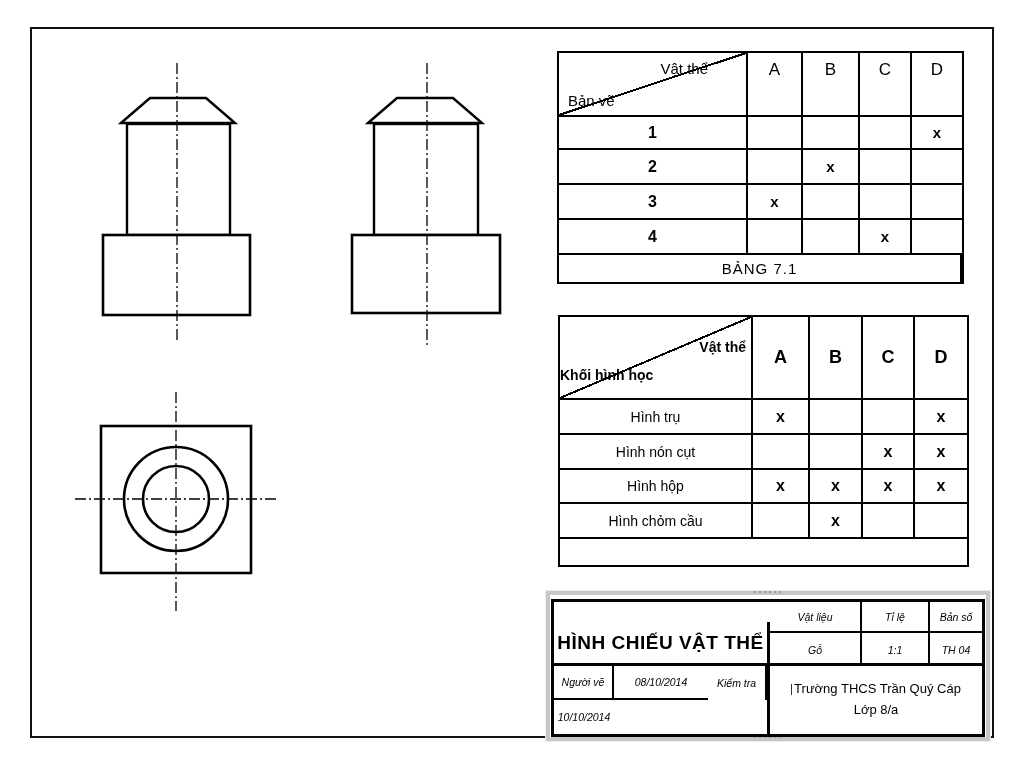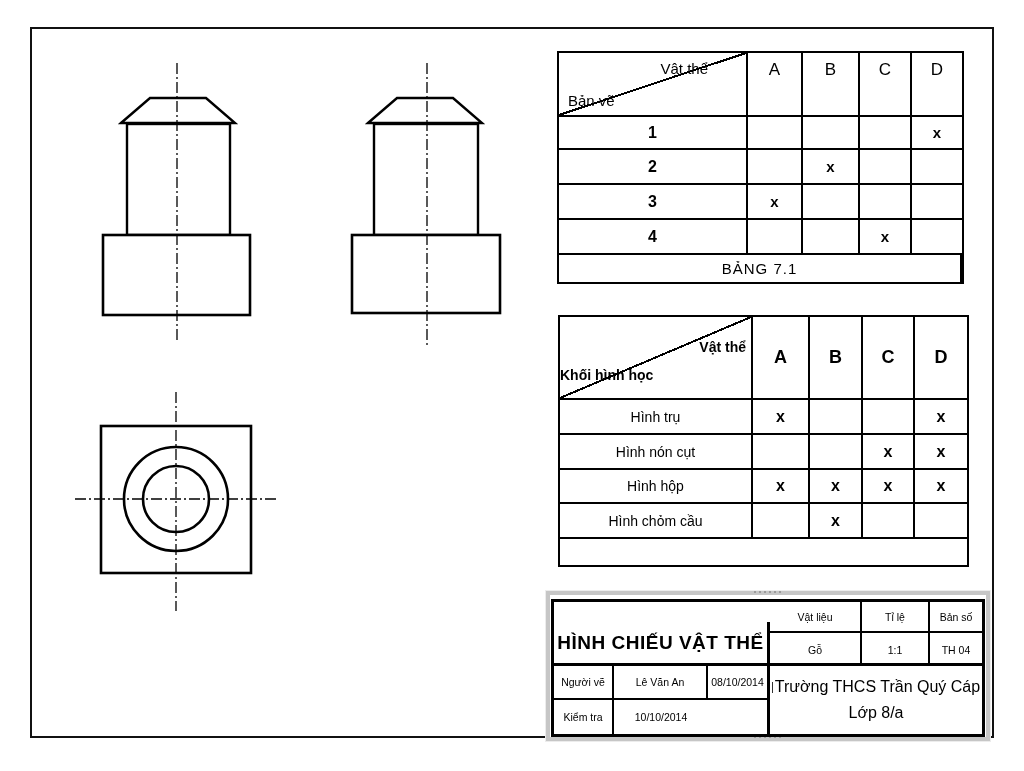--- a/index.html
+++ b/index.html
@@ -85,33 +85,33 @@
   }
   .tb-title {
     border-right: 3px solid #000; border-bottom: 3px solid #000;
     display: flex; align-items: center; justify-content: center;
     font-weight: bold; font-size: 19px; letter-spacing: 0.5px; white-space: nowrap; margin-top: 20px;
   }
   .tb-tr { border-bottom: 3px solid #000; display: grid;
     grid-template-columns: 92px 68px 52px; grid-template-rows: 31px 33px; }
   .tb-tr .c, .tb-bl .c {
     display: flex; align-items: center; justify-content: center;
-    font-size: 10.5px; white-space: nowrap;
+    font-size: 10.5px; white-space: nowrap; font-style: italic;
   }
   .tb-tr .c { border-right: 2px solid #000; border-bottom: 2px solid #000; }
   .tb-tr .c.lastcol { border-right: none; }
   .tb-tr .c.lastrow { border-bottom: none; }
   .tb-bl { border-right: 3px solid #000; display: grid;
     grid-template-columns: 60px 94px 59px; grid-template-rows: 34px 34px; }
   .tb-bl .c { border-right: 2px solid #000; border-bottom: 2px solid #000; }
   .tb-bl .c.lastcol { border-right: none; }
   .tb-bl .c.lastrow { border-bottom: none; }
   .tb-school {
     display: flex; flex-direction: column; align-items: center; justify-content: center;
-    font-size: 16px; line-height: 1.6;
+    font-size: 13px; line-height: 1.6;
   }
   .tb-school .line1 { display: flex; align-items: center; }
   .cursor-bar { display: inline-block; width: 1px; height: 11px; background: #333; margin-right: 2px; }
 </style>
 </head>
 <body>
 
 <div id="screen">
 
   <div class="sheet-border"></div>
@@ -228,21 +228,20 @@
       <div class="c">Vật liệu</div>
       <div class="c">Tỉ lệ</div>
       <div class="c lastcol">Bản số</div>
       <div class="c lastrow">Gỗ</div>
       <div class="c lastrow">1:1</div>
       <div class="c lastcol lastrow">TH 04</div>
     </div>
 
     <div class="tb-bl">
       <div class="c">Người vẽ</div>
-      <div class="c">Lê Văn An</div>
       <div class="c lastcol">08/10/2014</div>
       <div class="c lastrow">Kiểm tra</div>
       <div class="c lastcol lastrow">10/10/2014</div>
     </div>
 
     <div class="tb-school">
       <span class="line1">
         <span class="cursor-bar"></span>
         <span>Trường THCS Trần Quý Cáp</span>
       </span>

